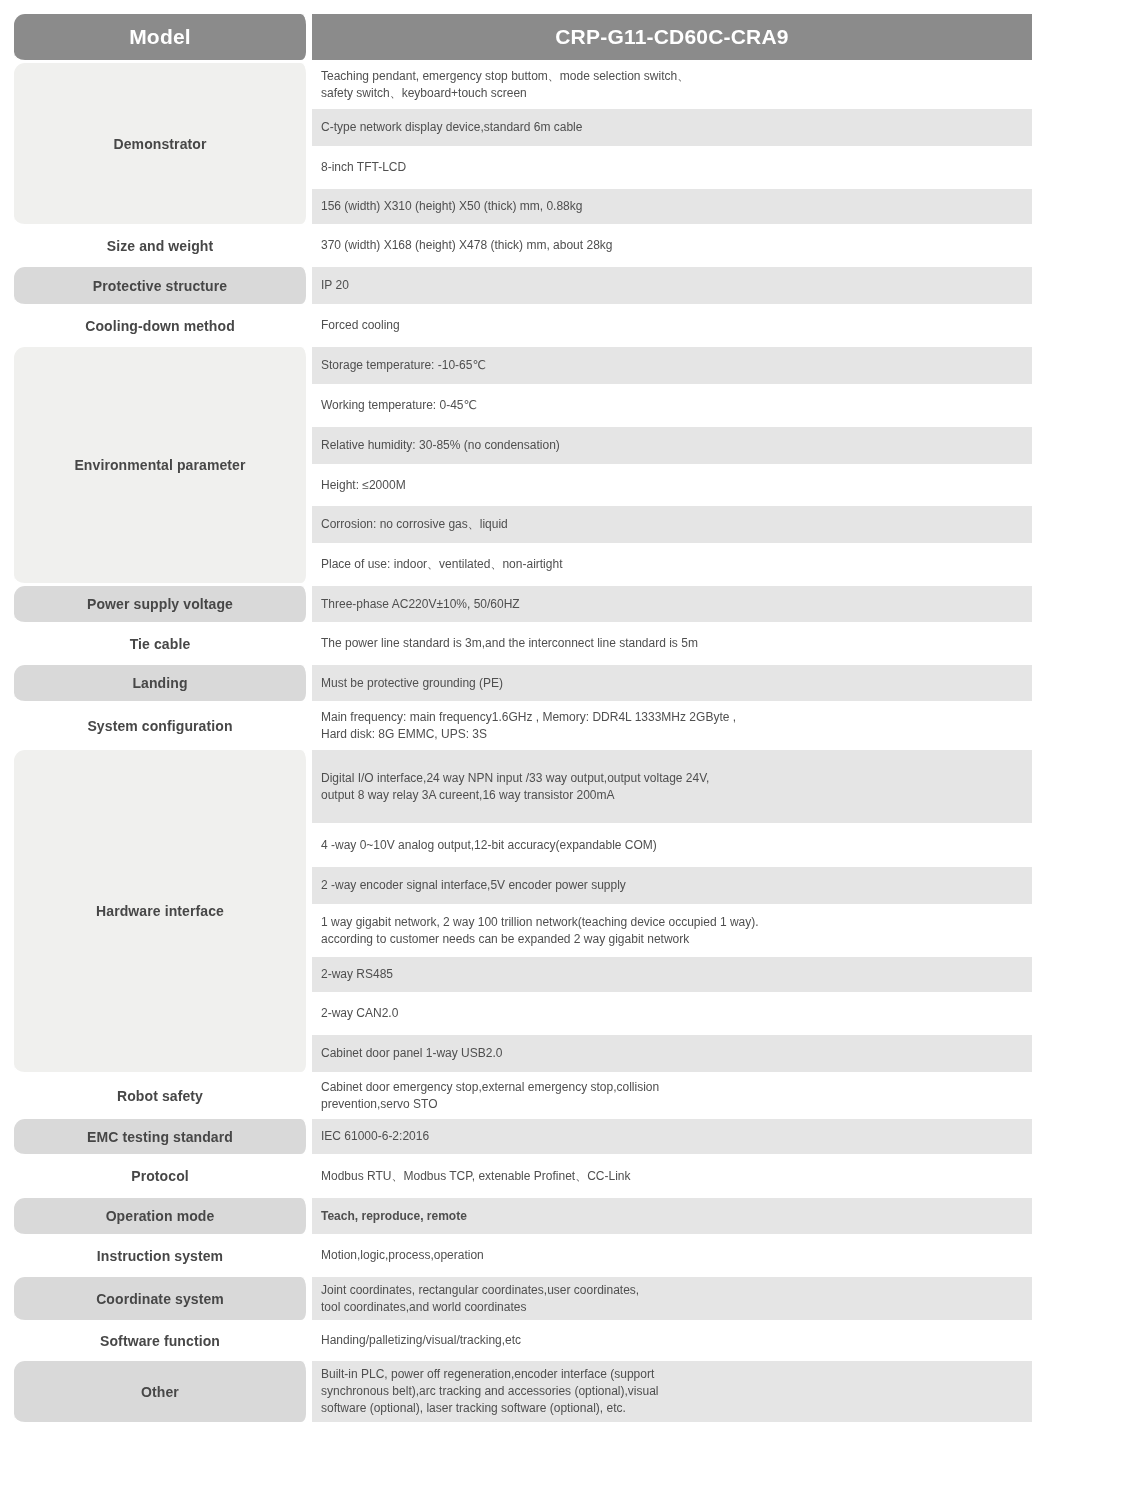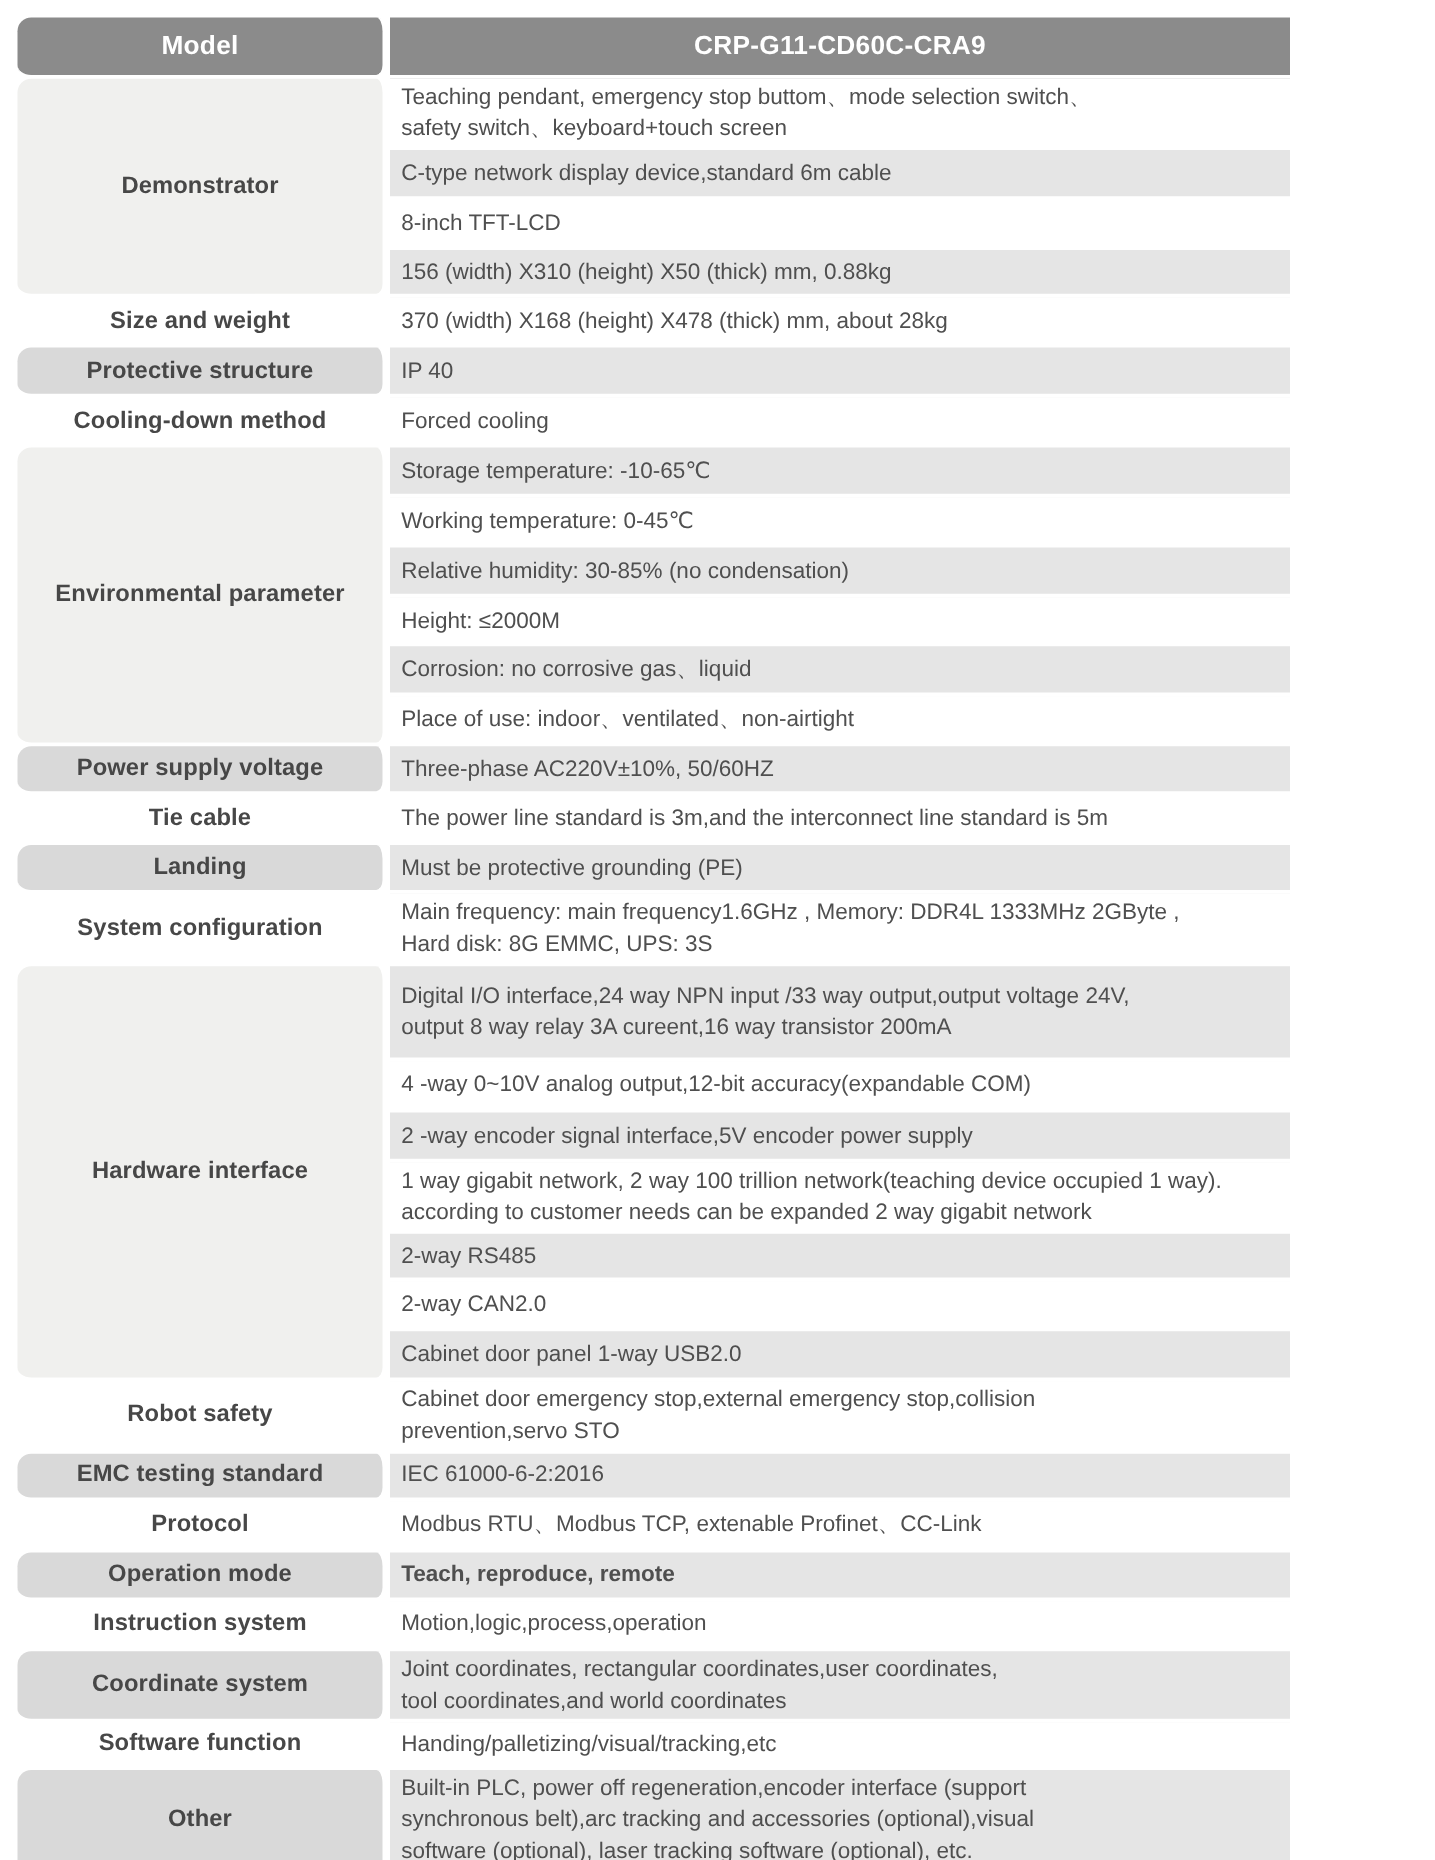--- a/index.html
+++ b/index.html
@@ -14,25 +14,25 @@
     width:1018px;table-layout:fixed;
   }
   th,td{vertical-align:middle;border-bottom:3px solid #ffffff;}
   .label-col{border-right:6px solid #ffffff;border-radius:11px;}
   thead th{
     background:#8b8b8b;color:#ffffff;
     font-size:21px;font-weight:bold;
     height:44px;text-align:center;letter-spacing:.2px;
   }
   td.label{
-    font-weight:bold;font-size:19px;color:#474747;
+    font-weight:bold;font-size:14px;color:#474747;
     text-align:center;padding:2px 8px;letter-spacing:.1px;
   }
   td.value{
-    font-size:18px;color:#4f4f4f;
+    font-size:12px;color:#4f4f4f;
     padding:2px 4px 2px 9px;
     white-space:pre-line;line-height:1.4;
   }
   .l-light{background:#f0f0ee;}
   .l-gray{background:#d9d9d9;}
   .l-white{background:#ffffff;}
   .v-gray{background:#e5e5e5;}
   .v-white{background:#ffffff;}
   .lh-med{line-height:1.25;}
   .lh-tight{line-height:1.18;}
@@ -72,21 +72,21 @@
           <td class="value v-gray">156 (width) X310 (height) X50 (thick) mm, 0.88kg</td>
         </tr>
 
       <tr style="height:40px">
         <td class="label label-col l-white">Size and weight</td>
         <td class="value v-white">370 (width) X168 (height) X478 (thick) mm, about 28kg</td>
       </tr>
 
       <tr style="height:40px">
         <td class="label label-col l-gray">Protective structure</td>
-        <td class="value v-gray">IP 40</td>
+        <td class="value v-gray">IP 20</td>
       </tr>
 
       <tr style="height:40px">
         <td class="label label-col l-white">Cooling-down method</td>
         <td class="value v-white">Forced cooling</td>
       </tr>
 
       <tr style="height:40px">
         <td class="label label-col l-light" rowspan="6">Environmental parameter</td>
         <td class="value v-gray">Storage temperature: -10-65℃</td>

